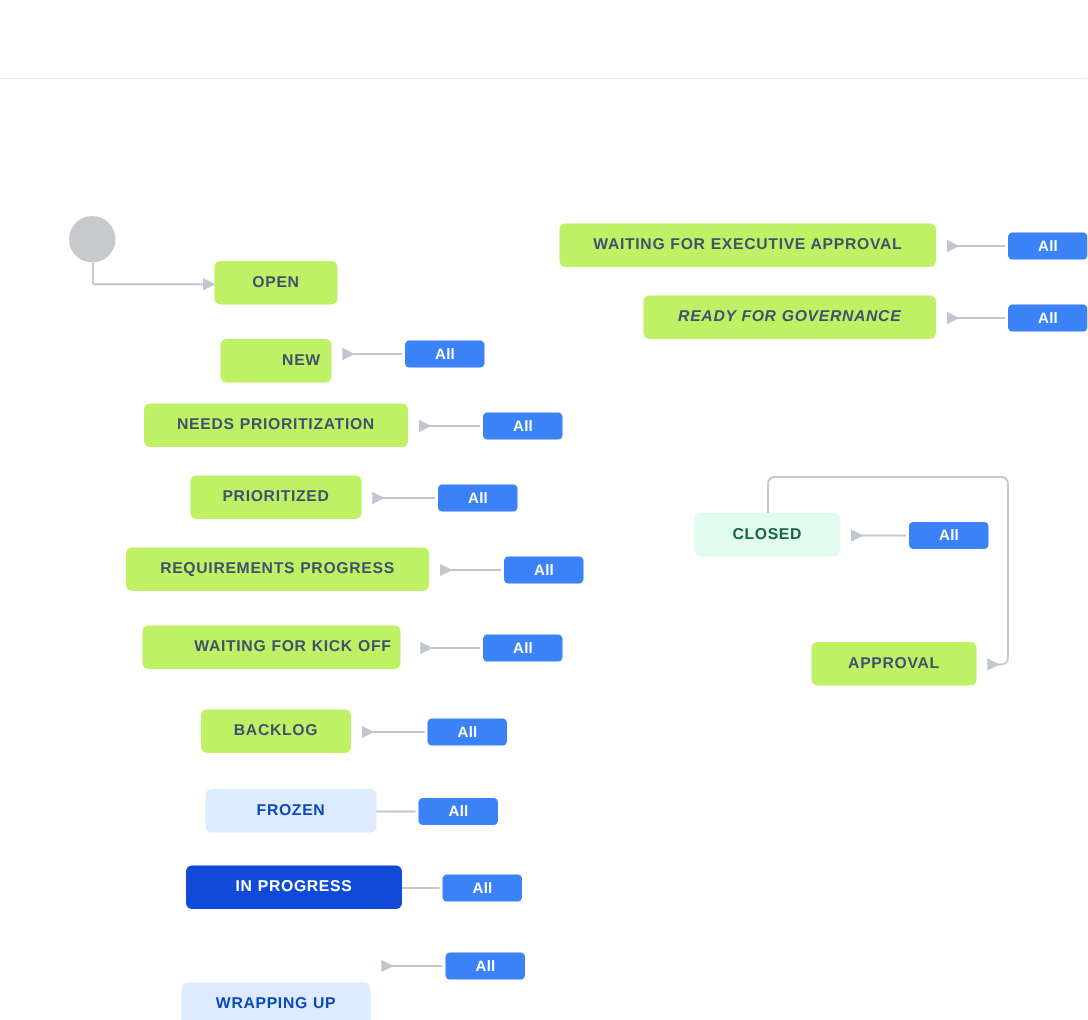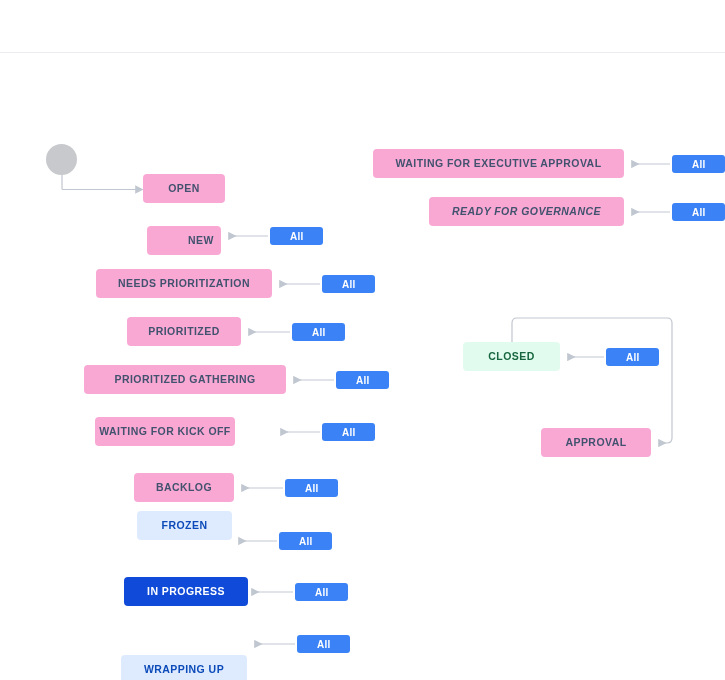--- a/index.html
+++ b/index.html
@@ -64,21 +64,21 @@
     align-items: center;
     justify-content: center;
     white-space: nowrap;
     letter-spacing: 0.45px;
     font-size: 10.5px;
     line-height: 1;
     padding: 0 6px;
     user-select: none;
   }
   .status-node.theme-grey {
-    background: #f9a8d4;
+    background: #bef264;
     color: #42526e;
     font-weight: 700;
   }
   .status-node.theme-blue-light {
     background: #deebff;
     color: #0b4ab8;
     font-weight: 700;
   }
   .status-node.theme-blue-solid {
     background: #0f4bd8;
@@ -160,36 +160,36 @@
 
   <div class="status-node theme-grey" style="left:96px; top:216px; width:176px;">
     <span>NEEDS PRIORITIZATION</span>
   </div>
 
   <div class="status-node theme-grey" style="left:127px; top:264px; width:114px;">
     <span>PRIORITIZED</span>
   </div>
 
   <div class="status-node theme-grey" style="left:84px; top:312px; width:202px;">
-    <span>PRIORITIZED GATHERING</span>
-  </div>
-
-  <div class="status-node theme-grey" style="left:95px; top:364px; width:140px;">
+    <span>REQUIREMENTS PROGRESS</span>
+  </div>
+
+  <div class="status-node theme-grey" style="left:95px; top:364px; width:172px;justify-content:flex-end;">
     <span>WAITING FOR KICK OFF</span>
   </div>
 
   <div class="status-node theme-grey" style="left:134px; top:420px; width:100px;">
     <span>BACKLOG</span>
   </div>
 
-  <div class="status-node theme-blue-light" style="left:137px; top:458px; width:95px;">
+  <div class="status-node theme-blue-light" style="left:137px; top:473px; width:114px;">
     <span>FROZEN</span>
   </div>
 
-  <div class="status-node theme-blue-solid" style="left:124px; top:524px; width:124px;">
+  <div class="status-node theme-blue-solid" style="left:124px; top:524px; width:144px;">
     <span>IN PROGRESS</span>
   </div>
 
   <div class="status-node theme-blue-light" style="left:121px; top:576px; width:126px;margin-top:26px;">
     <span>WRAPPING UP</span>
   </div>
 
   <div class="status-node theme-grey" style="left:373px; top:96px; width:251px;">
     <span>WAITING FOR EXECUTIVE APPROVAL</span>
   </div>

